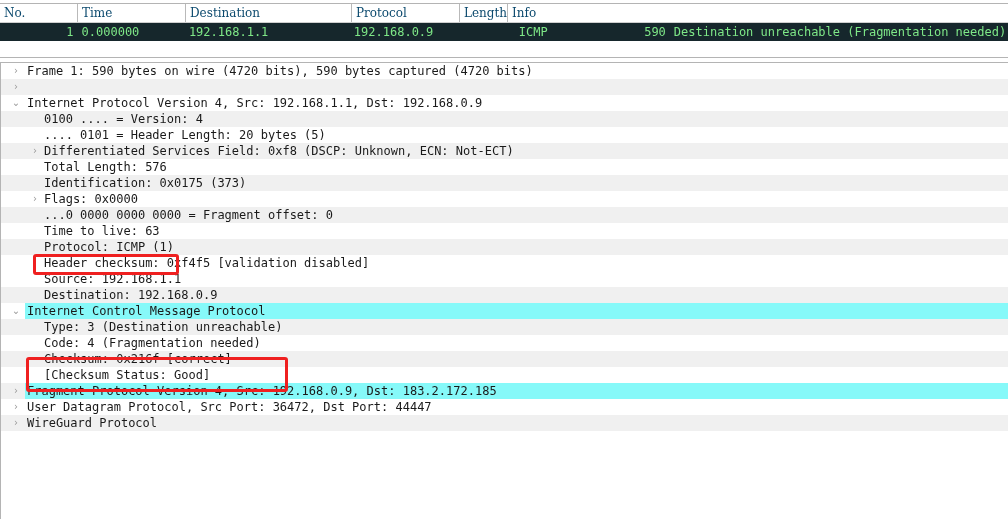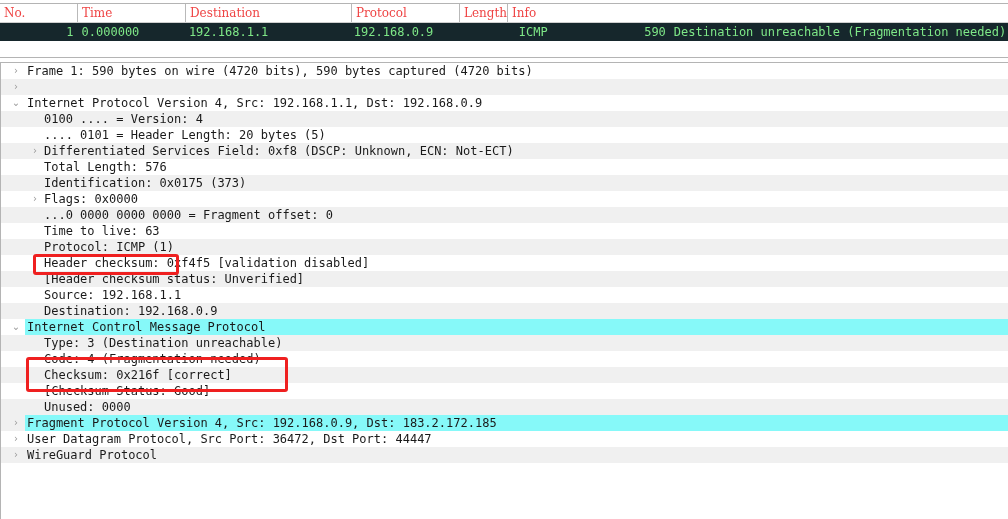--- a/index.html
+++ b/index.html
@@ -30,21 +30,21 @@
     overflow: hidden;
   }
   #packet-list-header {
     display: flex;
     height: 18px;
     line-height: 18px;
     background: #ffffff;
     border-bottom: 1px solid #cfcfcf;
     font-family: "DejaVu Serif", "Liberation Serif", serif;
     font-size: 12px;
-    color: #ef4444;
+    color: #0c4a6e;
   }
   #packet-list-header .col {
     border-right: 1px solid #b9b9b9;
     padding-left: 4px;
     box-sizing: border-box;
     white-space: nowrap;
     overflow: hidden;
   }
   #packet-list-header .col:last-child { border-right: none; }
 
@@ -206,23 +206,20 @@
       </div>
       <div class="tree-row lvl1">
         <span class="tree-label">Time to live: 63</span>
       </div>
       <div class="tree-row lvl1 shade">
         <span class="tree-label">Protocol: ICMP (1)</span>
       </div>
       <div class="tree-row lvl1">
         <span class="tree-label">Header checksum: 0xf4f5 [validation disabled]</span>
       </div>
-      <div class="tree-row lvl1 shade">
-        <span class="tree-label">[Header checksum status: Unverified]</span>
-      </div>
       <div class="tree-row lvl1">
         <span class="tree-label">Source: 192.168.1.1</span>
       </div>
       <div class="tree-row lvl1 shade">
         <span class="tree-label">Destination: 192.168.0.9</span>
       </div>
       <div class="tree-row lvl0">
         <div class="hl-band" style="left: 24px; right: 0px;"></div>
         <span class="twisty">⌄</span>
         <span class="tree-label">Internet Control Message Protocol</span>
@@ -232,23 +229,20 @@
       </div>
       <div class="tree-row lvl1">
         <span class="tree-label">Code: 4 (Fragmentation needed)</span>
       </div>
       <div class="tree-row lvl1 shade">
         <span class="tree-label">Checksum: 0x216f [correct]</span>
       </div>
       <div class="tree-row lvl1">
         <span class="tree-label">[Checksum Status: Good]</span>
       </div>
-      <div class="tree-row lvl1 shade">
-        <span class="tree-label">Unused: 0000</span>
-      </div>
       <div class="tree-row lvl0 shade">
         <div class="hl-band" style="left: 24px; right: 0px;"></div>
         <span class="twisty">›</span>
         <span class="tree-label">Fragment Protocol Version 4, Src: 192.168.0.9, Dst: 183.2.172.185</span>
       </div>
       <div class="tree-row lvl0">
         <span class="twisty">›</span>
         <span class="tree-label">User Datagram Protocol, Src Port: 36472, Dst Port: 44447</span>
       </div>
       <div class="tree-row lvl0 shade">

